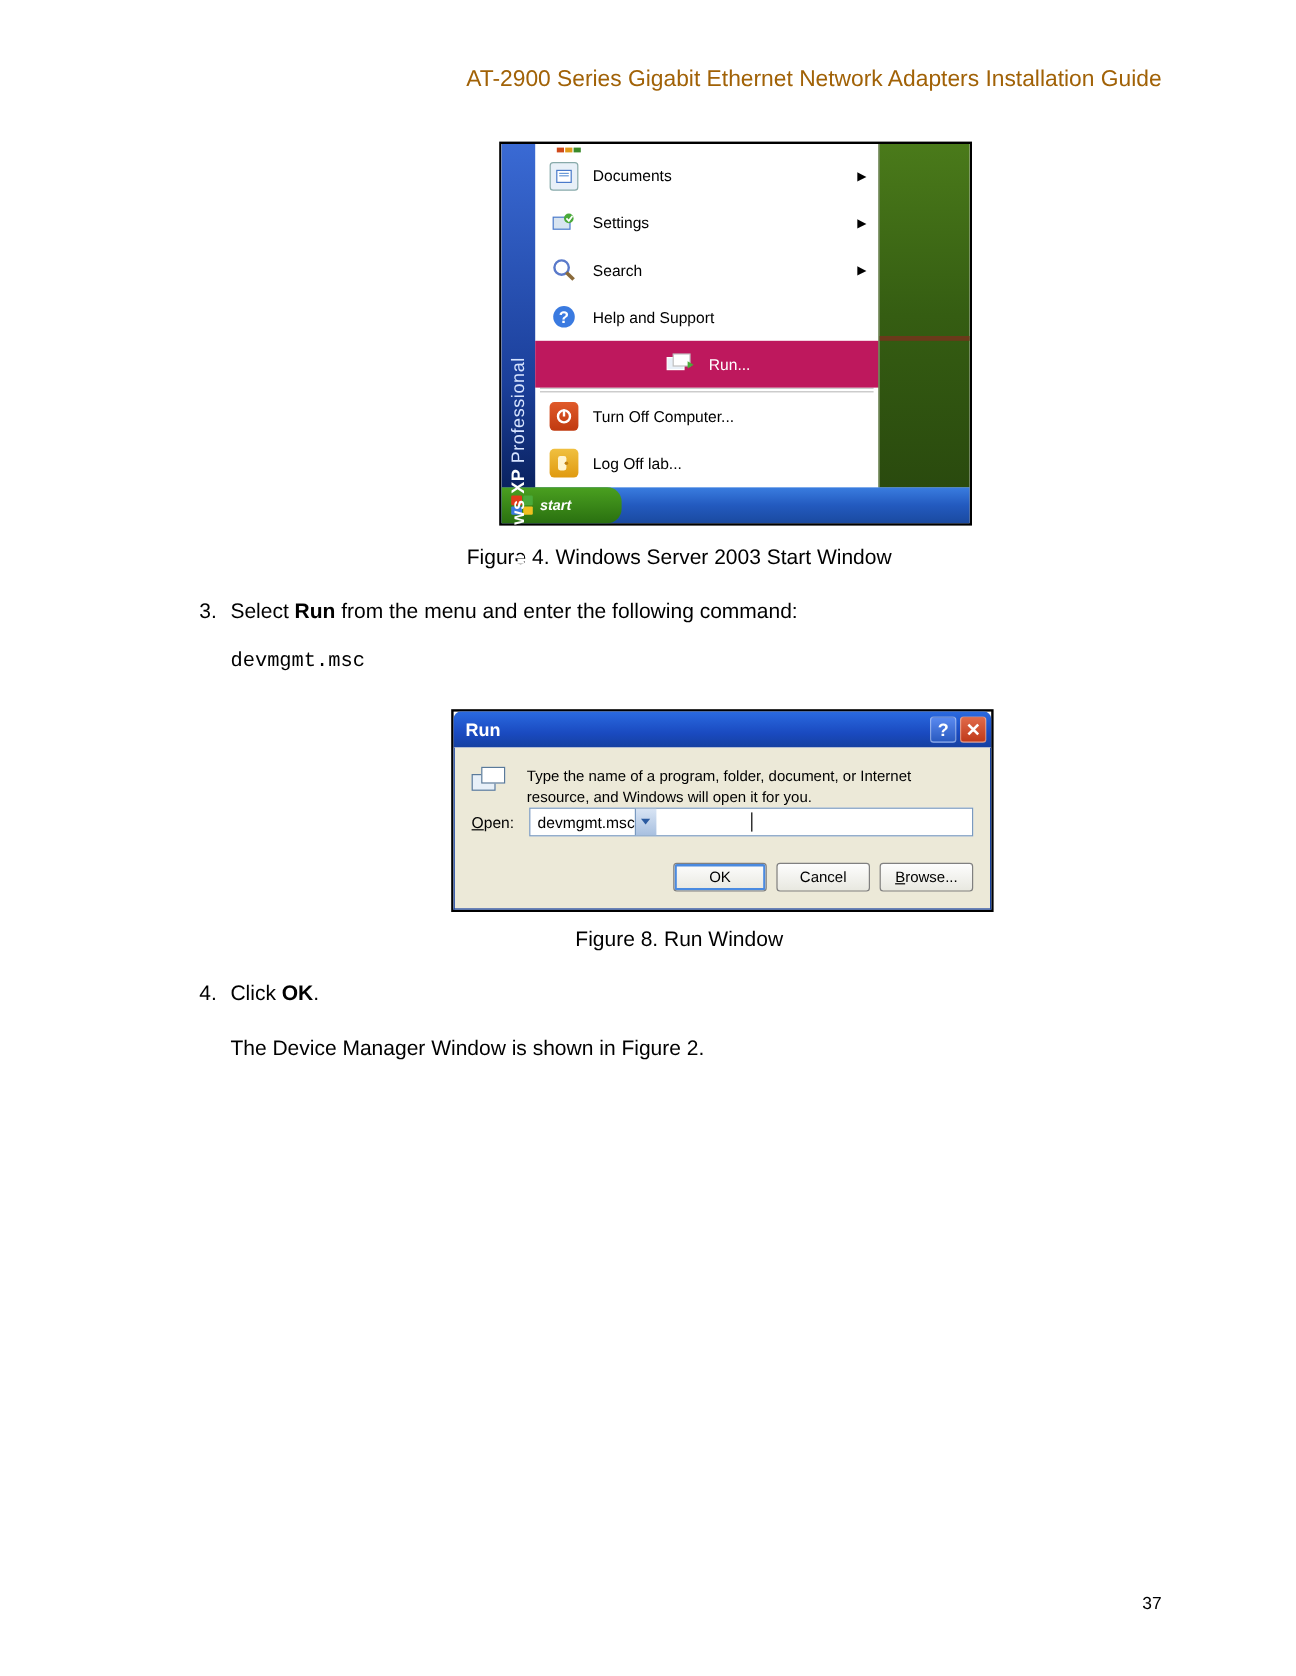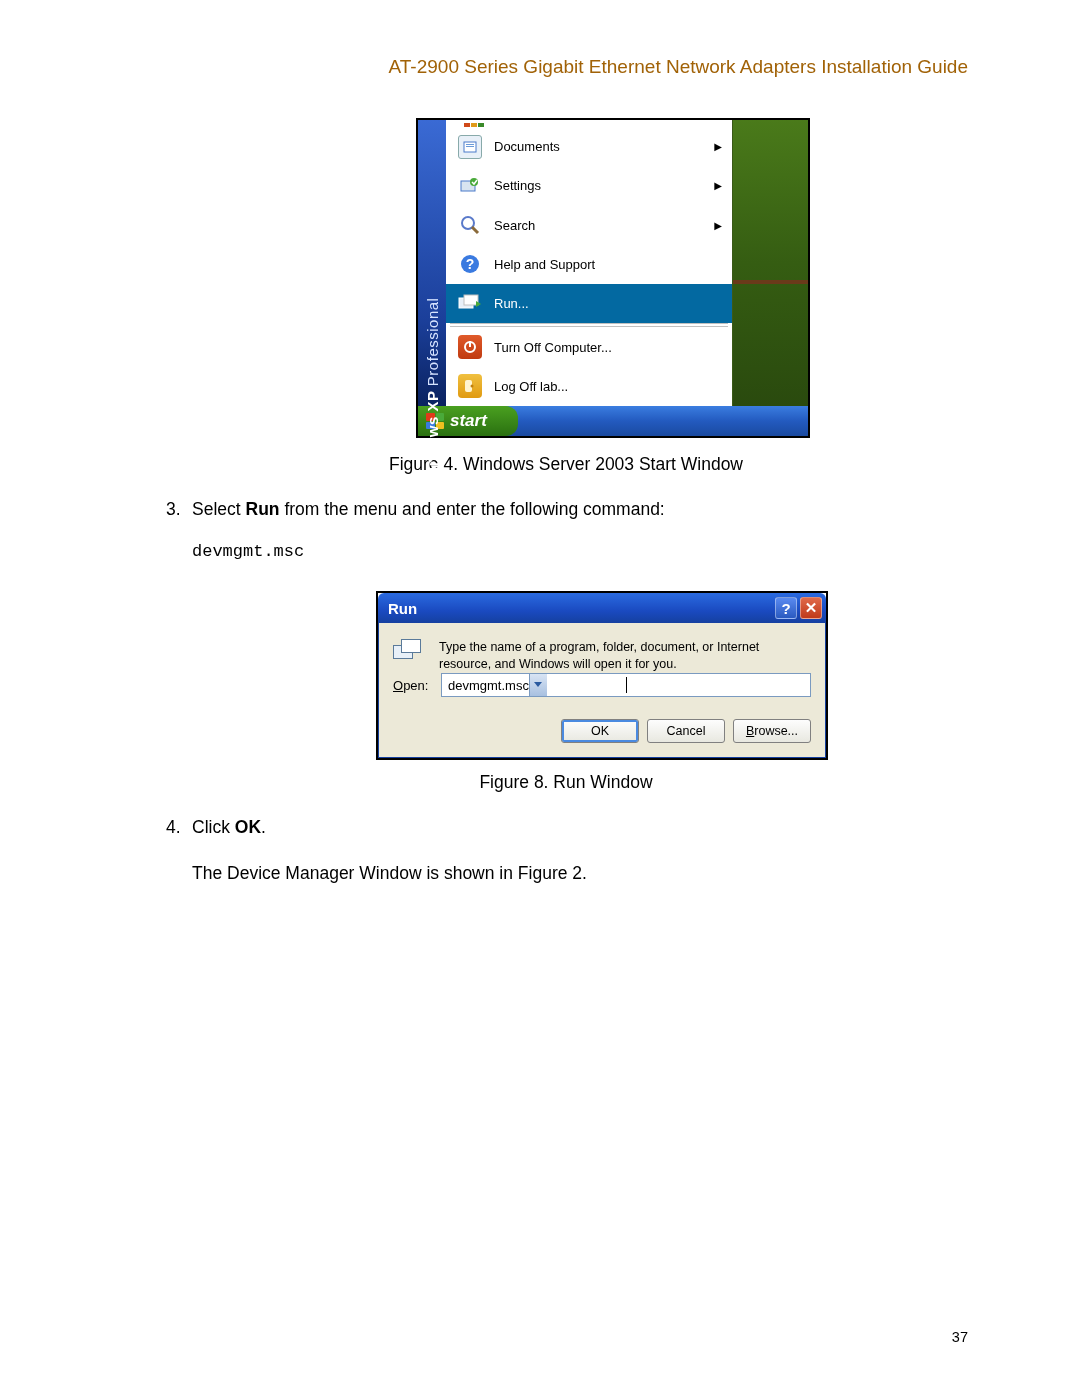--- a/index.html
+++ b/index.html
@@ -69,22 +69,23 @@
   .menu-item {
     display: flex;
     align-items: center;
     height: 40px;
     padding: 0 10px 0 12px;
     font-size: 13px;
     color: #000;
     position: relative;
   }
   .menu-item.hl {
-    background: #0369a1;
+    background: #be185d;
     color: #fff;
+    justify-content: center;
   }
   .menu-icon {
     width: 24px;
     height: 24px;
     margin-right: 12px;
     display: flex;
     align-items: center;
     justify-content: center;
     border-radius: 3px;
     font-size: 14px;
@@ -124,21 +125,21 @@
     height: 30px;
     width: 100px;
     background: linear-gradient(to bottom,#4aa020,#2a7010);
     border-radius: 0 12px 12px 0;
     display: flex;
     align-items: center;
     padding-left: 8px;
     color: #fff;
     font-weight: bold;
     font-style: italic;
-    font-size: 17px;
+    font-size: 12px;
   }
   .win-flag {
     width: 18px; height: 16px; margin-right: 6px;
     display: grid;
     grid-template-columns: 1fr 1fr;
     grid-template-rows: 1fr 1fr;
     gap: 1px;
   }
   .win-flag div { border-radius:1px; }
   .caption {

